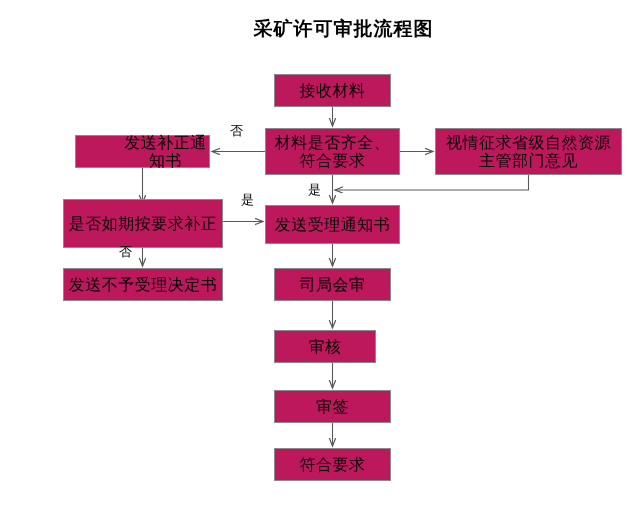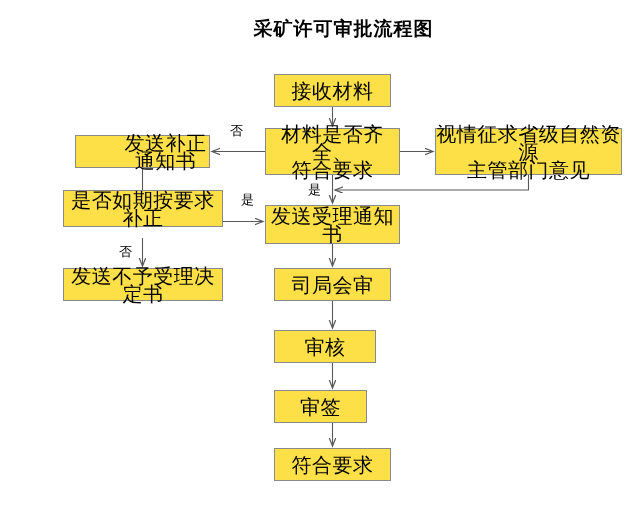--- a/index.html
+++ b/index.html
@@ -36,23 +36,23 @@
     position: absolute;
     left: 0; top: 0;
     width: 637px;
     height: 518px;
     pointer-events: none;
   }
   .node {
     position: absolute;
     box-sizing: border-box;
     border: 1px solid #8a8a8a;
-    background: #fde047;
+    background: #be185d;
     color: #000000;
-    font-size: 20px;
+    font-size: 16px;
     line-height: 18px;
     display: flex;
     align-items: center;
     justify-content: center;
     text-align: center;
     letter-spacing: 0.5px;
     white-space: pre-line;
   }
   .edge-label {
     position: absolute;
@@ -100,26 +100,26 @@
 
     <line x1="307.5" y1="423" x2="307.5" y2="446" stroke="#595959" stroke-width="1.1" marker-end="url(#arrow)"></line>
   </svg>
 
   <div class="node" style="left:249px; top:74px;  width:117px; height:33px;">接收材料</div>
   <div class="node" style="left:240px; top:128px; width:135px; height:47px;">材料是否齐全、
 符合要求</div>
   <div class="node" style="left:410px; top:128px; width:187px; height:47px;">视情征求省级自然资源
 主管部门意见</div>
   <div class="node" style="left:50px;  top:135px; width:135px; height:33px;padding-left:46px;">发送补正通知书</div>
-  <div class="node" style="left:38px;  top:190px; width:160px; height:37px;">是否如期按要求补正</div>
+  <div class="node" style="left:38px;  top:199px; width:160px; height:49px;">是否如期按要求补正</div>
   <div class="node" style="left:240px; top:205px; width:135px; height:39px;">发送受理通知书</div>
   <div class="node" style="left:38px;  top:268px; width:160px; height:33px;">发送不予受理决定书</div>
   <div class="node" style="left:249px; top:268px; width:117px; height:33px;">司局会审</div>
   <div class="node" style="left:249px; top:330px; width:102px; height:33px;">审核</div>
-  <div class="node" style="left:249px; top:390px; width:93px; height:33px;text-align:right;">审签</div>
+  <div class="node" style="left:249px; top:390px; width:117px; height:33px;text-align:right;">审签</div>
   <div class="node" style="left:249px; top:448px; width:117px; height:33px;">符合要求</div>
 
   <div class="edge-label" style="left:205px; top:122px;">否</div>
   <div class="edge-label" style="left:283px; top:181px;">是</div>
   <div class="edge-label" style="left:216px; top:191px;">是</div>
   <div class="edge-label" style="left:94px;  top:243px;">否</div>
 
 </div>
 
 </body></html>

